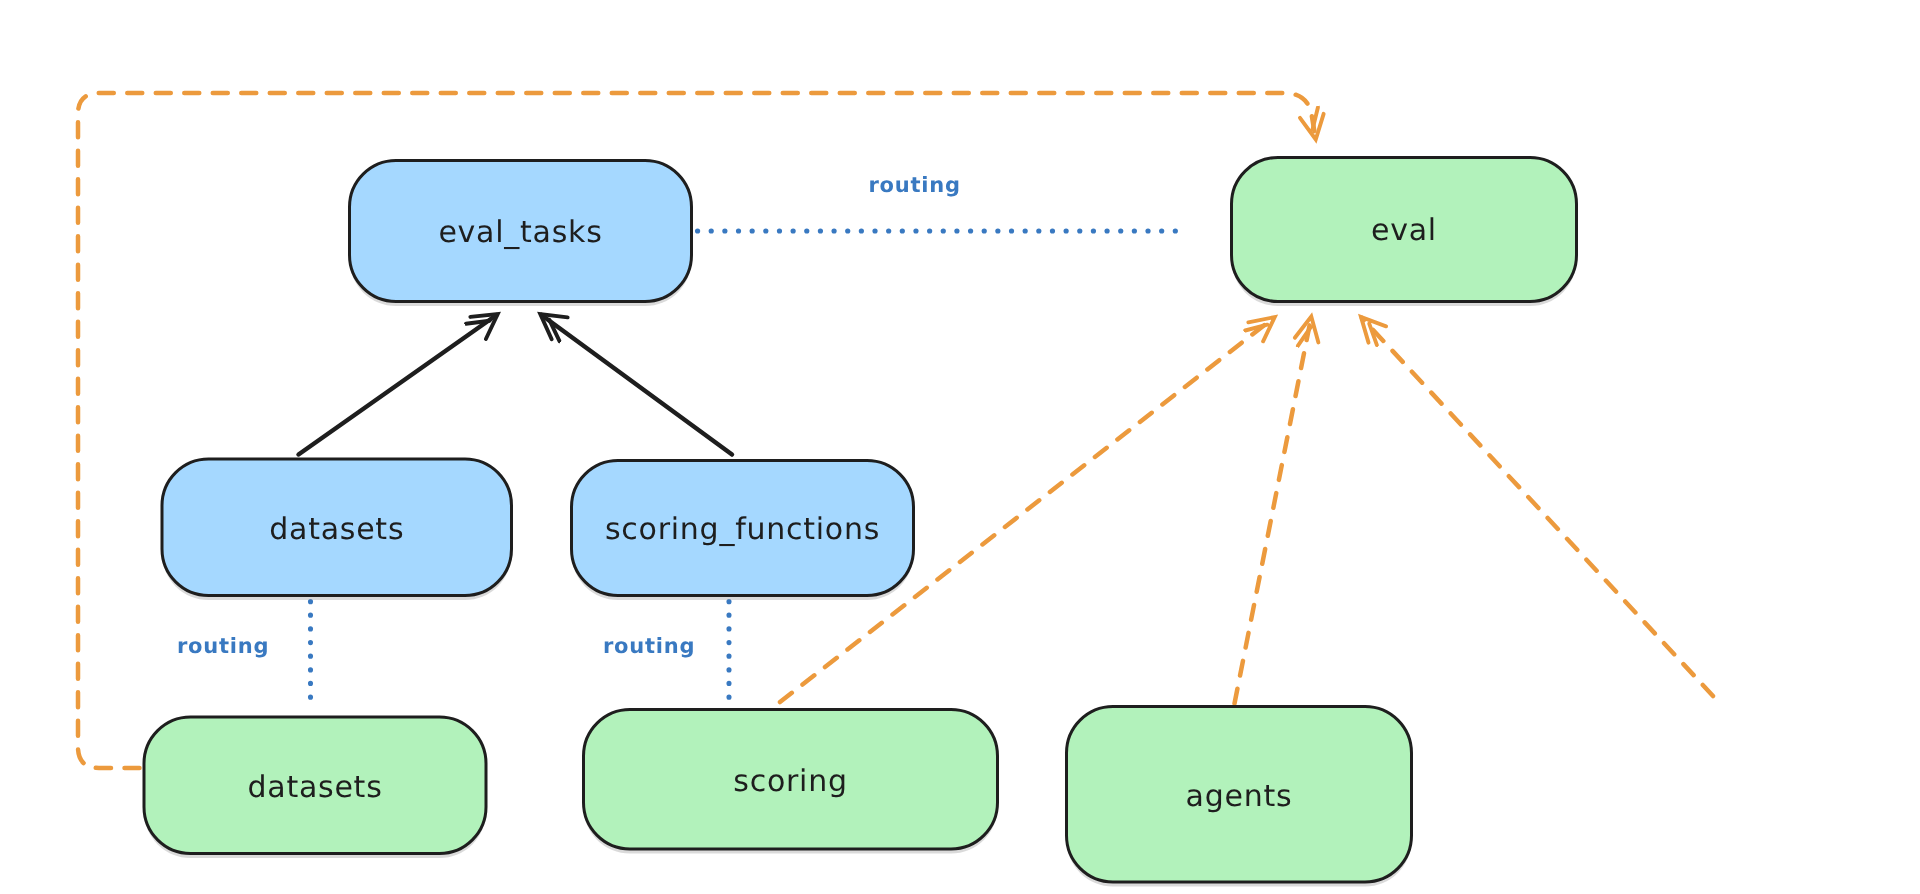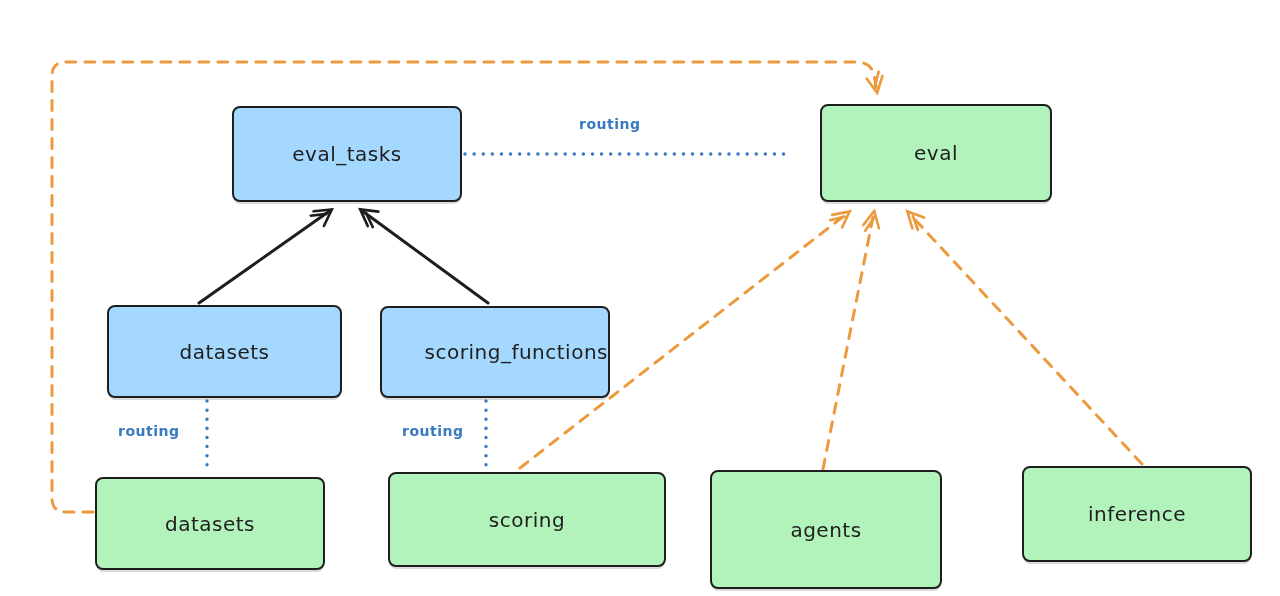--- a/index.html
+++ b/index.html
@@ -8,32 +8,32 @@
     width:1280px;height:596px;
     background:var(--bg,#ffffff);
     font-family:"DejaVu Sans", sans-serif;
     overflow:hidden;
   }
   .edges-layer{position:absolute;inset:0;width:1280px;height:596px;}
   .node{
     position:absolute;
     box-sizing:border-box;
     border:2.5px solid var(--ink,#1e1e1e);
-    border-radius:8px;
+    border-radius:32px;
     display:flex;align-items:center;justify-content:center;
     font-size:20px;color:var(--ink,#1e1e1e);
     letter-spacing:0.5px;
     box-shadow:0 3px 0 -1px rgba(150,150,150,0.35);
   }
   .fill-blue{background:var(--blue-fill,#a5d8ff);}
   .fill-green{background:var(--green-fill,#b2f2bb);}
   .n-eval_tasks{left:232px;top:106px;width:230px;height:96px;}
   .n-eval{left:820px;top:104px;width:232px;height:98px;}
   .n-datasets{left:97px;top:305px;width:235px;height:93px;margin-left:10px;}
-  .n-scoring_functions{left:380px;top:306px;width:230px;height:92px;justify-content:flex-end;}
+  .n-scoring_functions{left:380px;top:306px;width:230px;height:92px;}
   .n-datasetio{left:95px;top:477px;width:230px;height:93px;}
   .n-scoring{left:388px;top:472px;width:278px;height:95px;}
   .n-agents{left:710px;top:470px;width:232px;height:119px;}
   .n-inference{left:1022px;top:466px;width:230px;height:96px;}
   .edge-label{
     position:absolute;
     color:var(--routing-blue,#3979c1);
     font-size:14px;font-weight:bold;
     letter-spacing:0.5px;
   }
@@ -86,21 +86,18 @@
   </div>
   <div class="node fill-green n-datasetio">
     <span>datasets</span>
   </div>
   <div class="node fill-green n-scoring">
     <span>scoring</span>
   </div>
   <div class="node fill-green n-agents">
     <span>agents</span>
   </div>
-  <div class="node fill-green n-inference">
-    <span>inference</span>
-  </div>
 
   <div class="edge-label l-routing-top">routing</div>
   <div class="edge-label l-routing-left">routing</div>
   <div class="edge-label l-routing-mid">routing</div>
 
 </div>
 
 </body></html>

